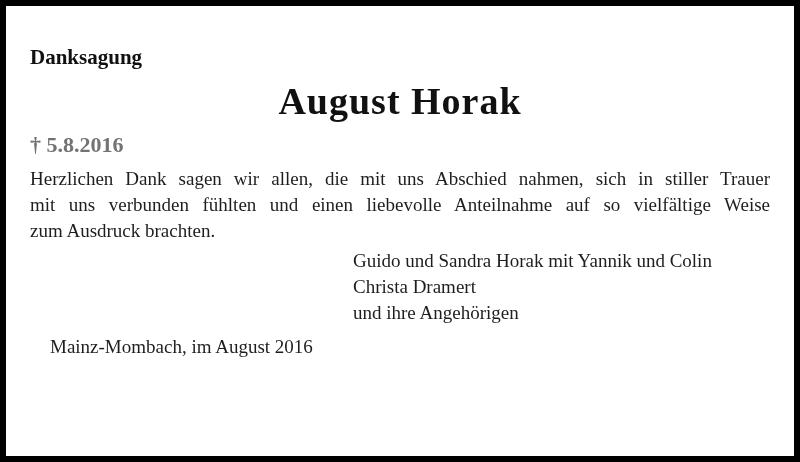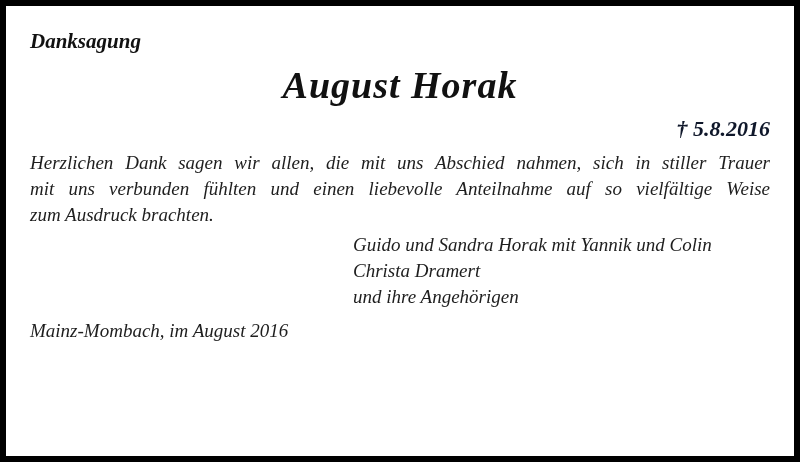--- a/index.html
+++ b/index.html
@@ -15,22 +15,21 @@
     border: 6px solid #000000;
     background: #ffffff;
     font-family: "Liberation Serif", "DejaVu Serif", serif;
     color: #1e1e1e;
     overflow: hidden;
   }
   .notice-inner {
     box-sizing: border-box;
     width: 100%;
     height: 100%;
-    padding: 22px 24px 0 24px;
-    font-style: italic;
+    padding: 38px 24px 0 24px;
   }
   .notice-title {
     font-size: 21px;
     line-height: 26px;
     font-weight: bold;
     color: #111111;
     margin: 0;
   }
   .para {
     margin: 0;
@@ -54,34 +53,35 @@
     font-weight: bold;
     color: #111111;
     text-align: center;
     letter-spacing: 1px;
   }
   .death-date {
     margin-top: 8px;
     font-size: 22px;
     line-height: 26px;
     font-weight: bold;
-    color: #0f172a;
-    text-align: right;
+    color: #737373;
+    text-align: left;
   }
   .signature-block {
     margin-top: 4px;
     margin-left: 323px;
     font-size: 19px;
     line-height: 26px;
   }
   .place-date {
     margin-top: 8px;
     font-size: 19px;
     line-height: 26px;
     white-space: nowrap;
+    margin-left: 20px;
   }
 </style>
 </head>
 <body>
 
 <div class="notice-frame">
   <div class="notice-inner">
 
     <h1 class="notice-title">Danksagung</h1>
 

